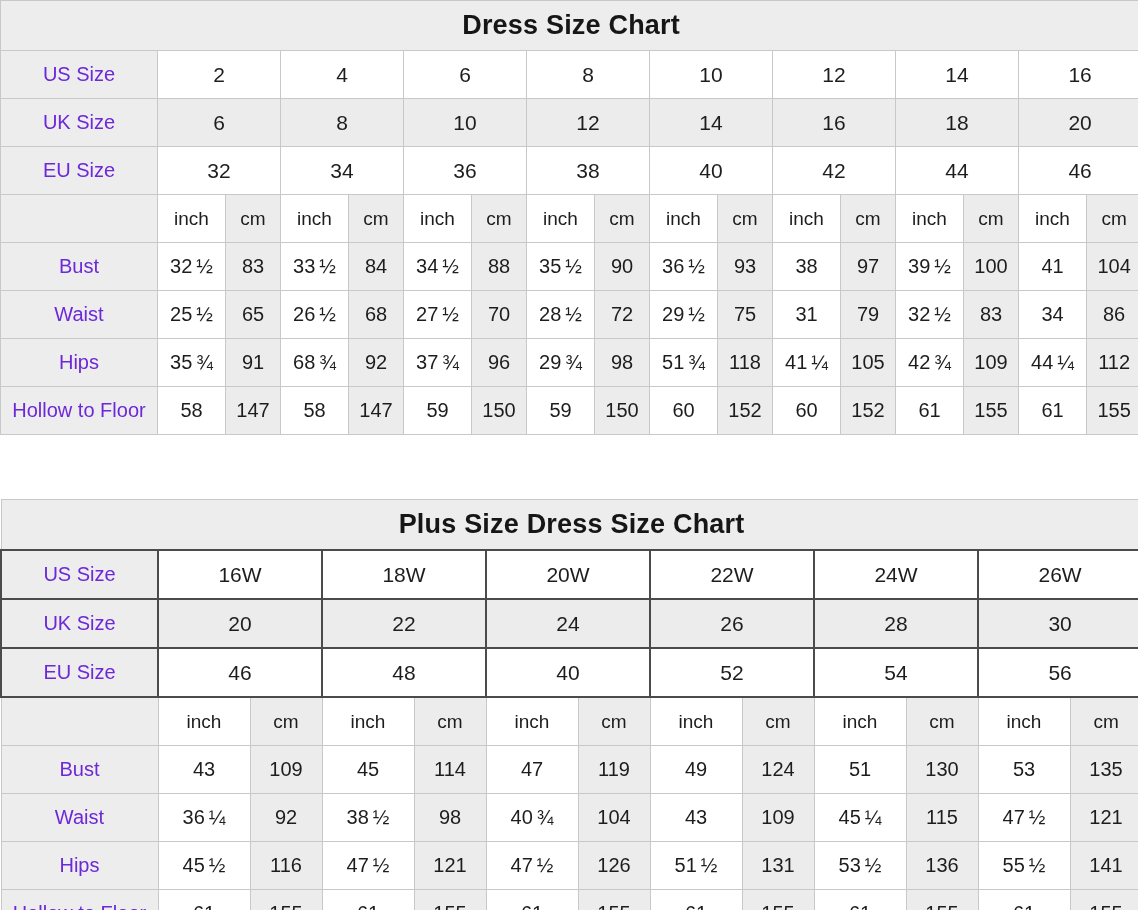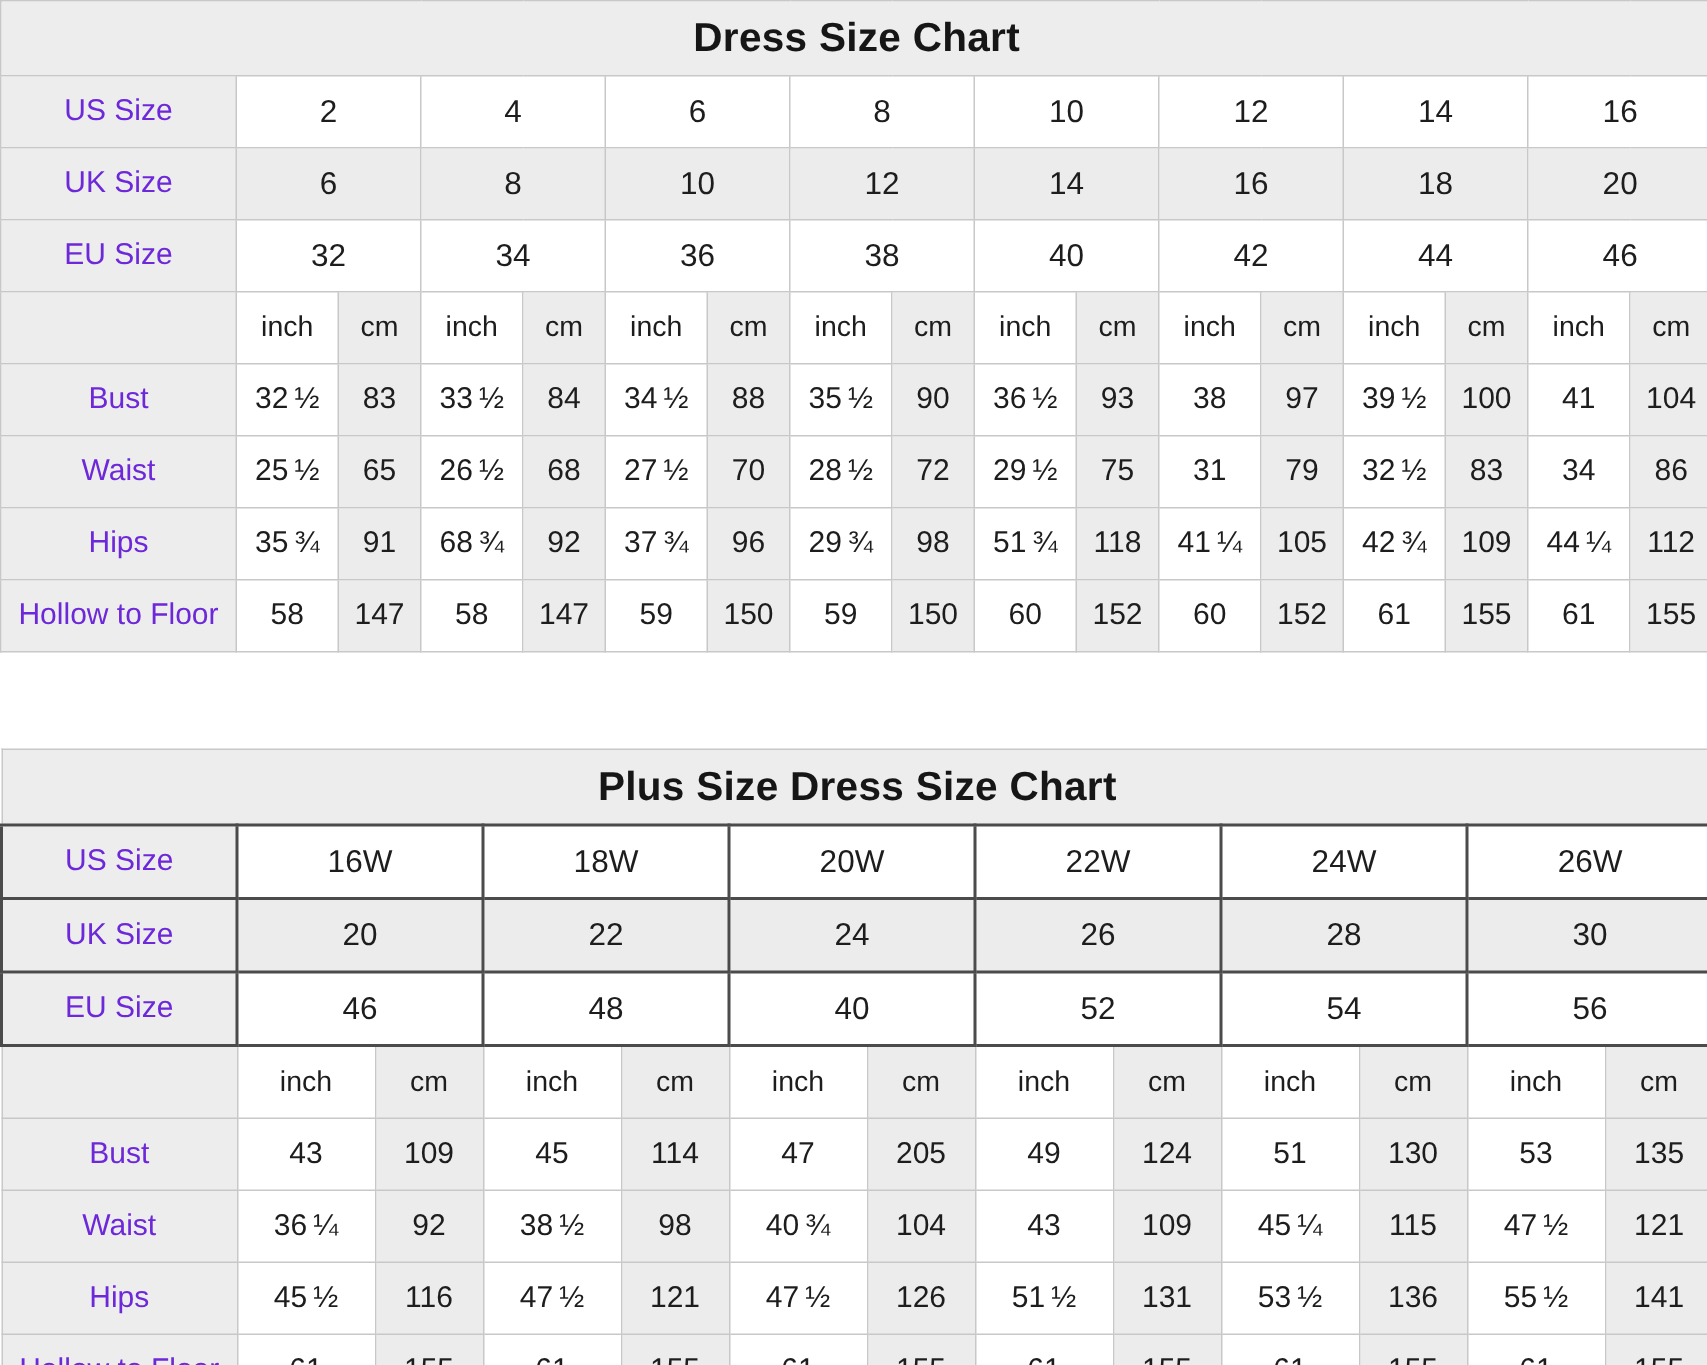--- a/index.html
+++ b/index.html
@@ -283,21 +283,21 @@
           <td class="inch">inch</td>
           <td class="cm">cm</td>
         </tr>
       <tr class="meas-row">
         <th class="rlabel">Bust</th>
       <td class="inch">43</td>
           <td class="cm">109</td>
           <td class="inch">45</td>
           <td class="cm">114</td>
           <td class="inch">47</td>
-          <td class="cm">205</td>
+          <td class="cm">119</td>
           <td class="inch">49</td>
           <td class="cm">124</td>
           <td class="inch">51</td>
           <td class="cm">130</td>
           <td class="inch">53</td>
           <td class="cm">135</td>
         </tr>
       <tr class="meas-row">
         <th class="rlabel">Waist</th>
       <td class="inch">36 ¼</td>

